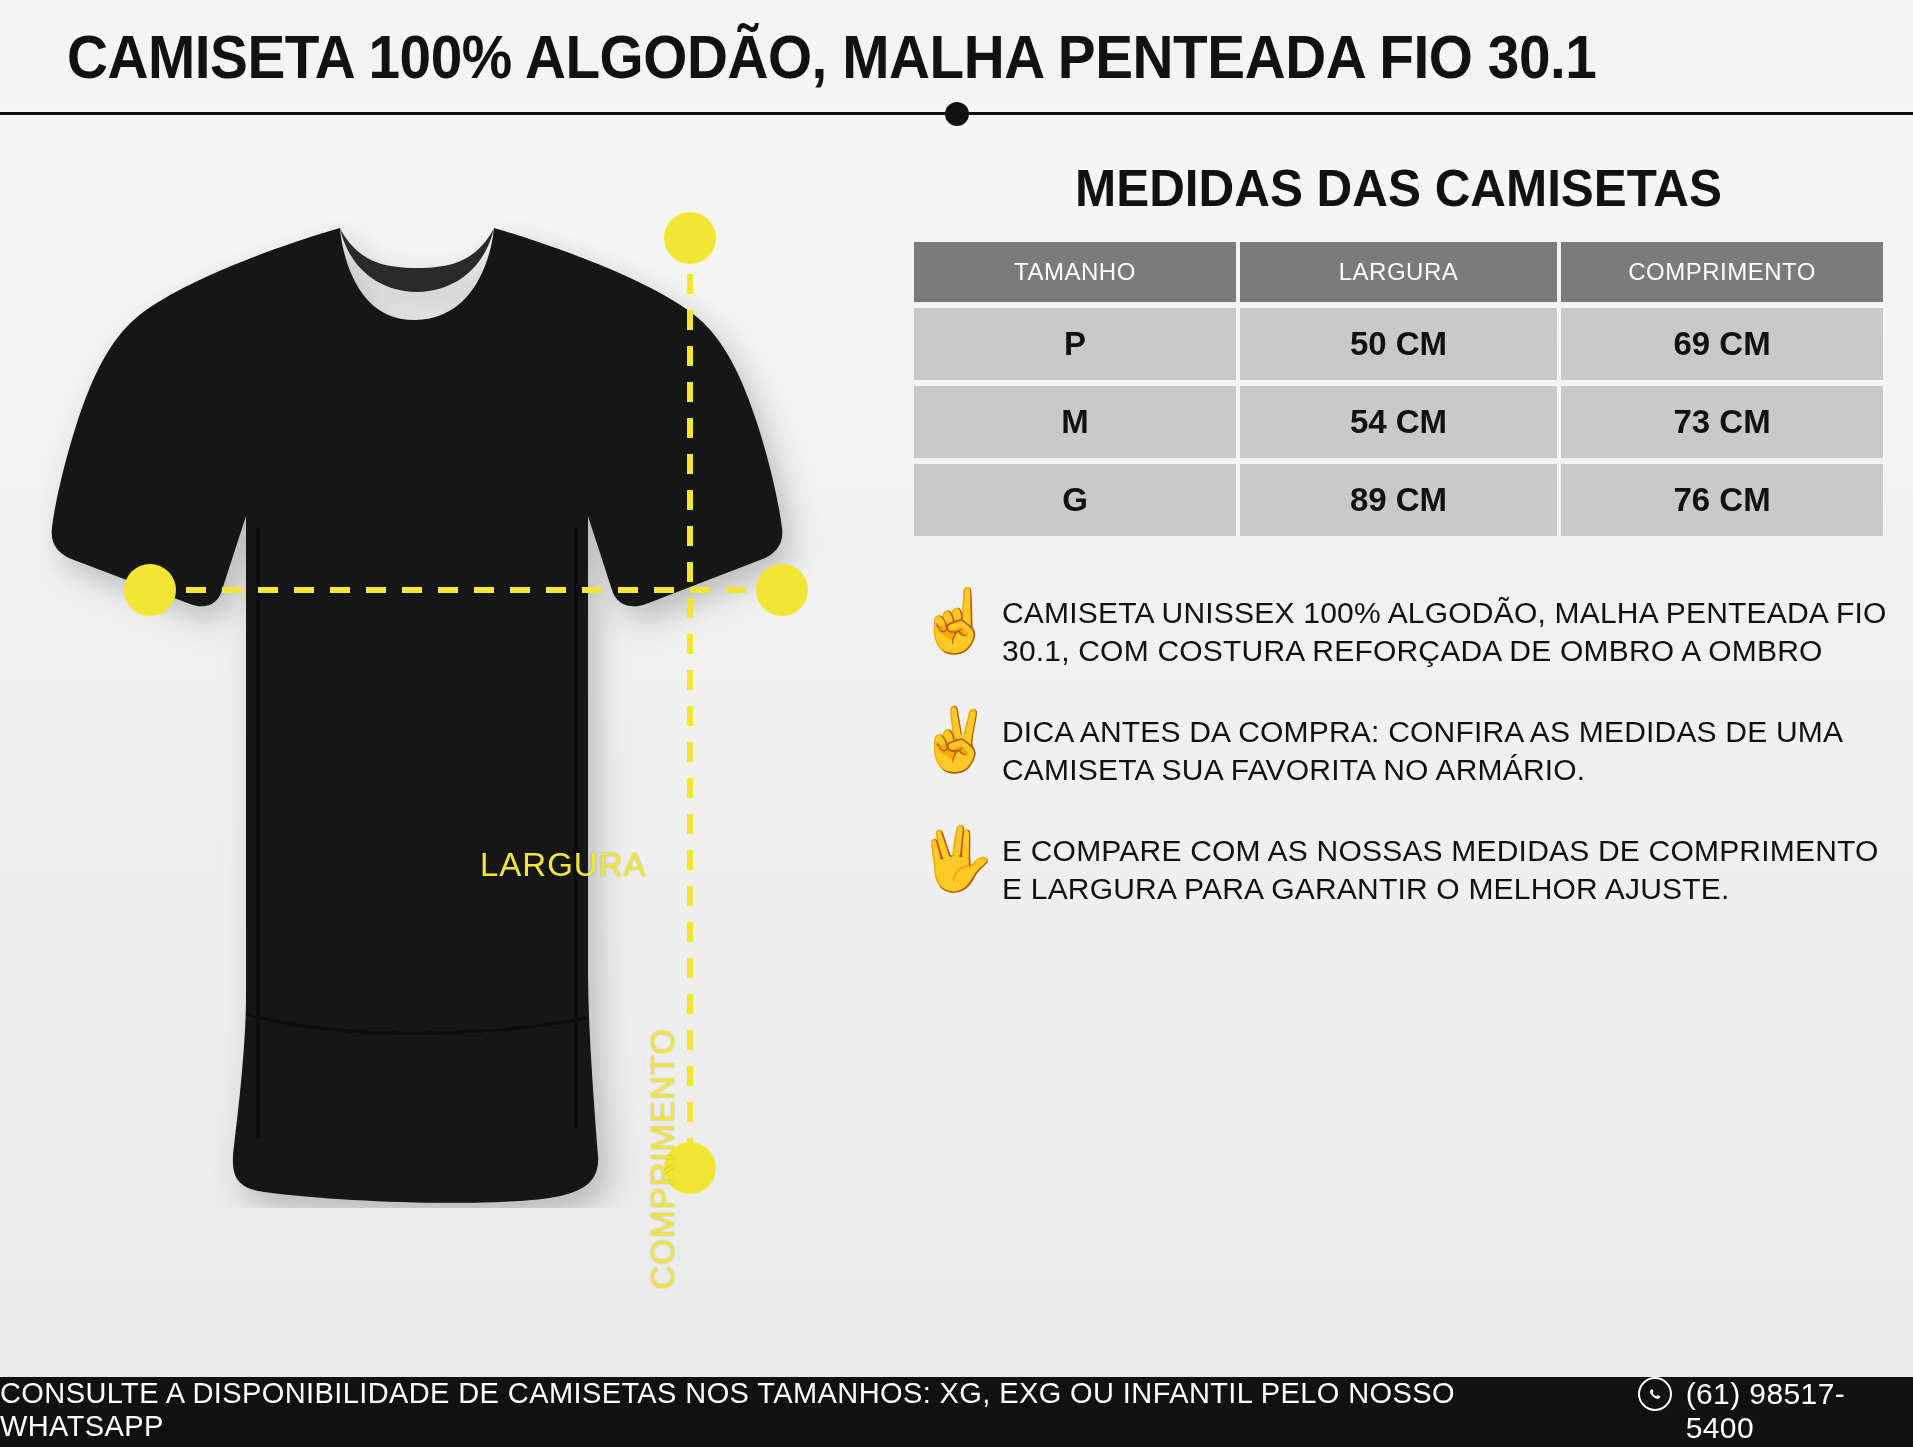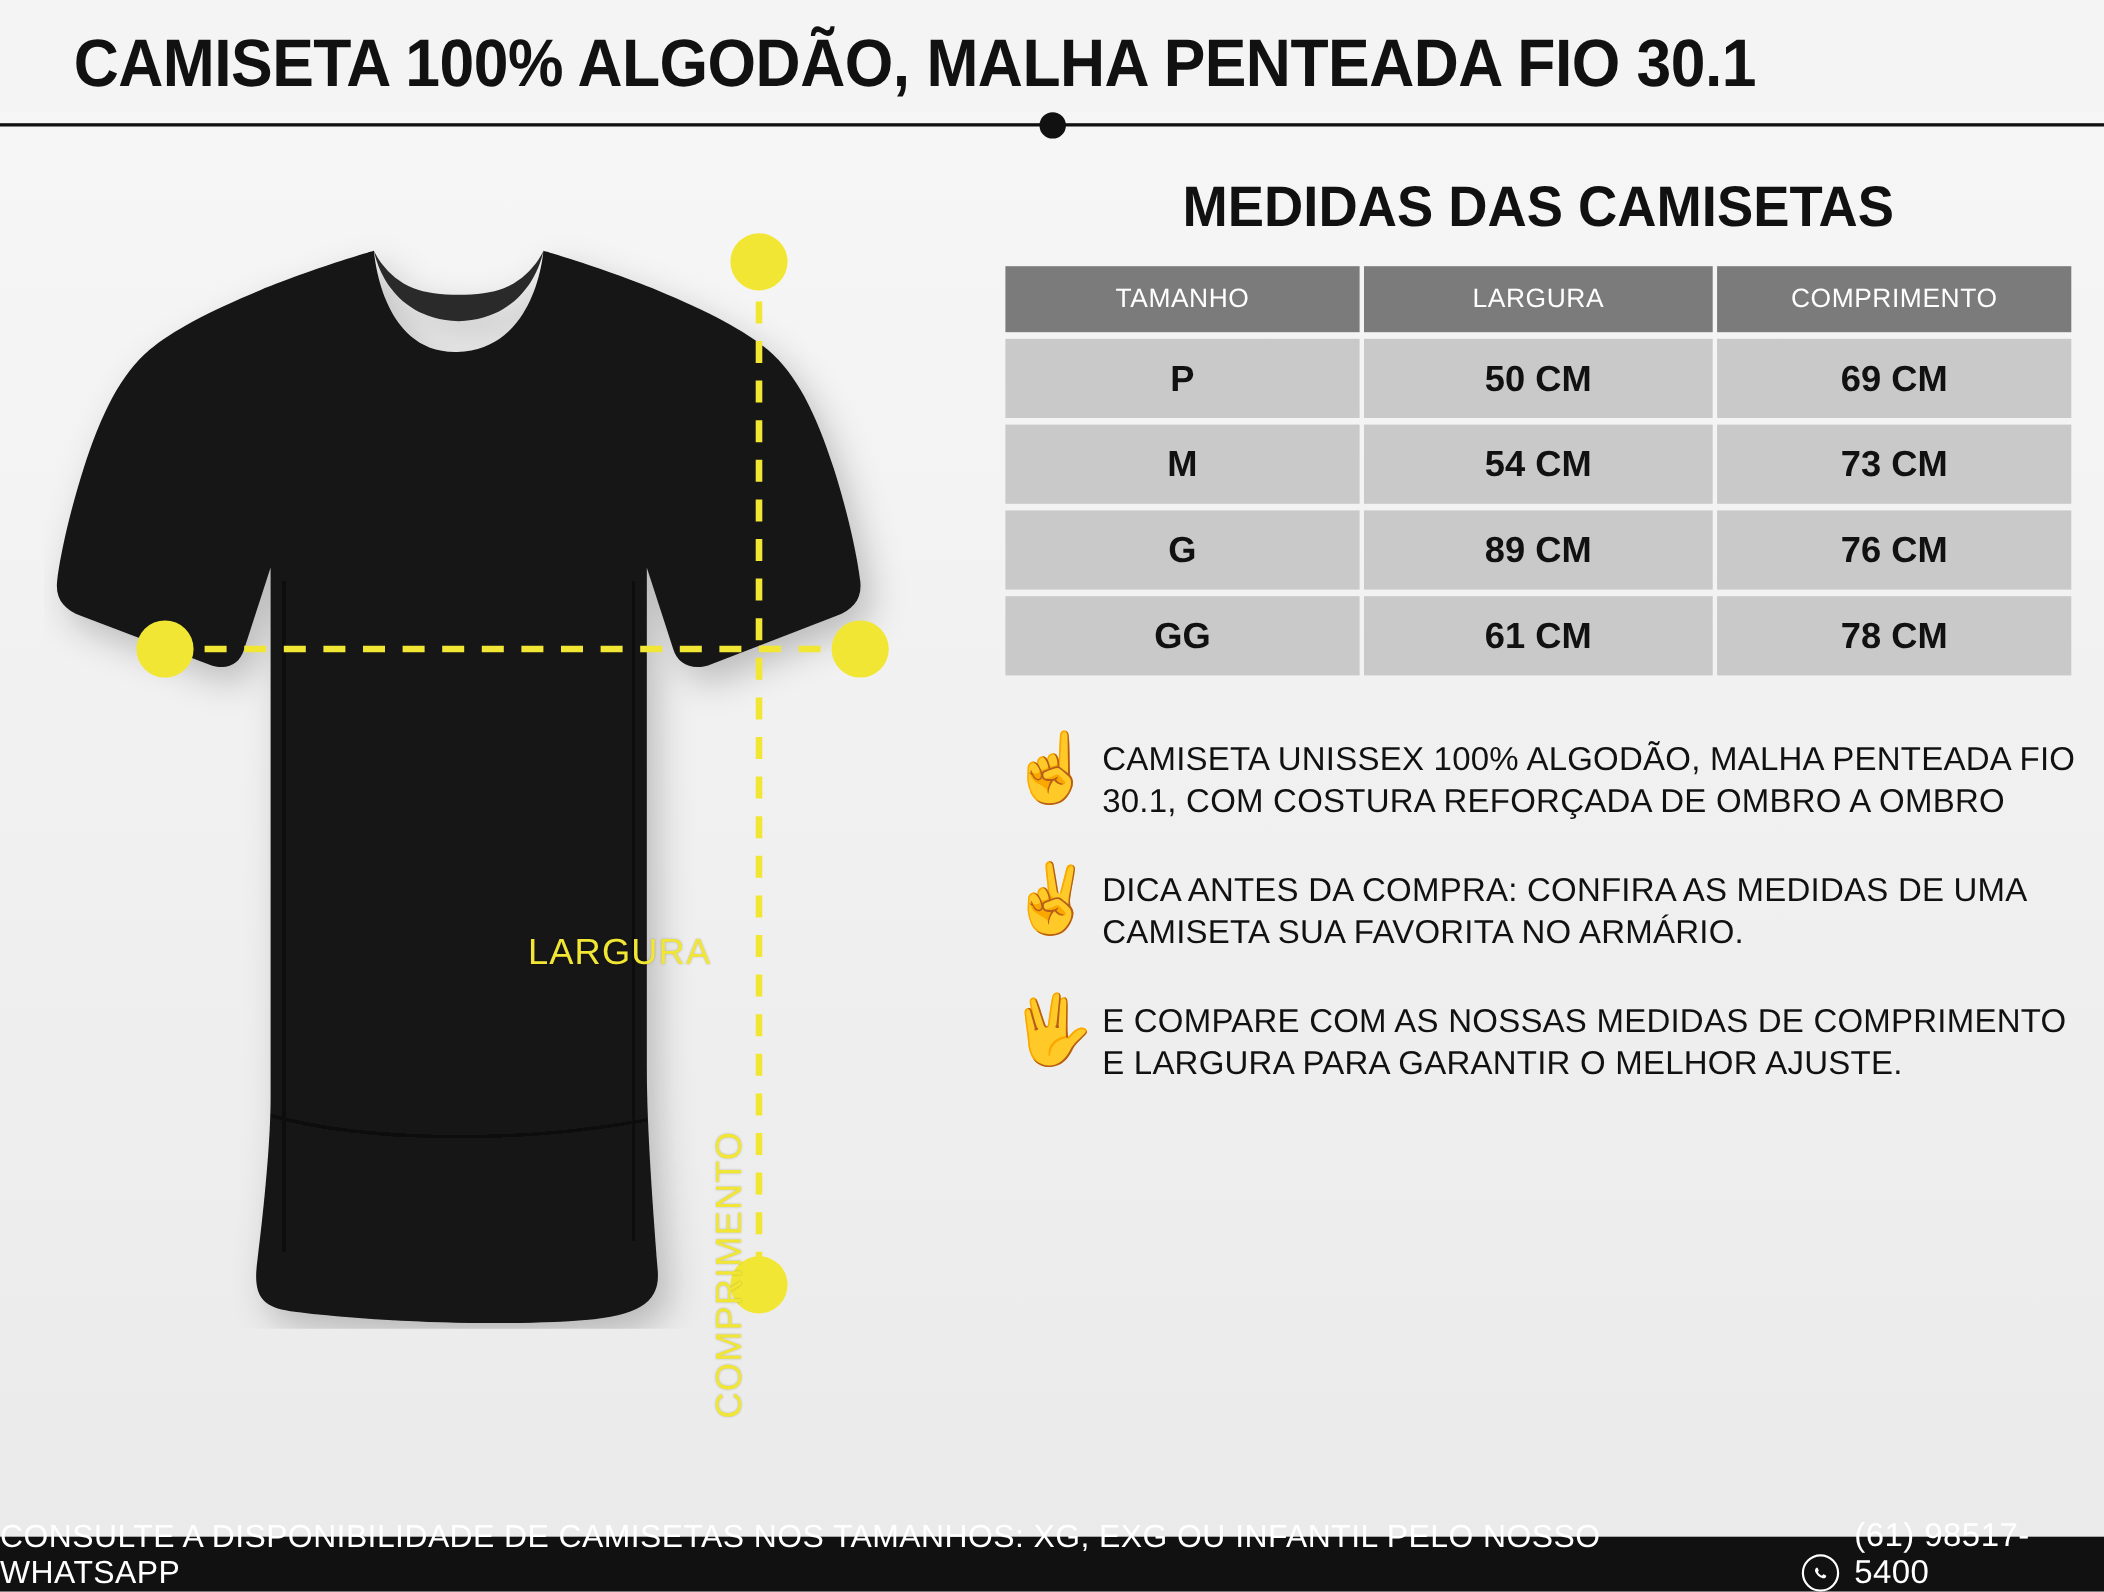--- a/index.html
+++ b/index.html
@@ -153,23 +153,23 @@
     color: #111;
     letter-spacing: 0.2px;
     padding-top: 6px;
   }
 
   
   .footer {
     flex: 0 0 auto;
     background: #111;
     color: #fff;
-    height: 50px;
+    height: 70px;
     display: flex;
-    align-items: flex-end;
+    align-items: flex-start;
     justify-content: center;
     gap: 14px;
     font-family: "Liberation Sans Narrow","Liberation Sans",sans-serif;
     font-size: 29px;
     letter-spacing: 0.4px;
   }
   .wa-icon {
     display: inline-flex;
     align-items: center;
     justify-content: center;
@@ -280,25 +280,20 @@
           <tr>
             <td>M</td>
             <td>54 CM</td>
             <td>73 CM</td>
           </tr>
           <tr>
             <td>G</td>
             <td>89 CM</td>
             <td>76 CM</td>
           </tr>
-          <tr>
-            <td>GG</td>
-            <td>61 CM</td>
-            <td>78 CM</td>
-          </tr>
         </tbody>
       </table>
 
       <div class="notes">
         <div class="note">
           <span class="note-icon">☝</span>
           <span class="note-text">CAMISETA UNISSEX 100% ALGODÃO, MALHA PENTEADA FIO 30.1, COM COSTURA REFORÇADA DE OMBRO A OMBRO</span>
         </div>
         <div class="note">
           <span class="note-icon">✌</span>

